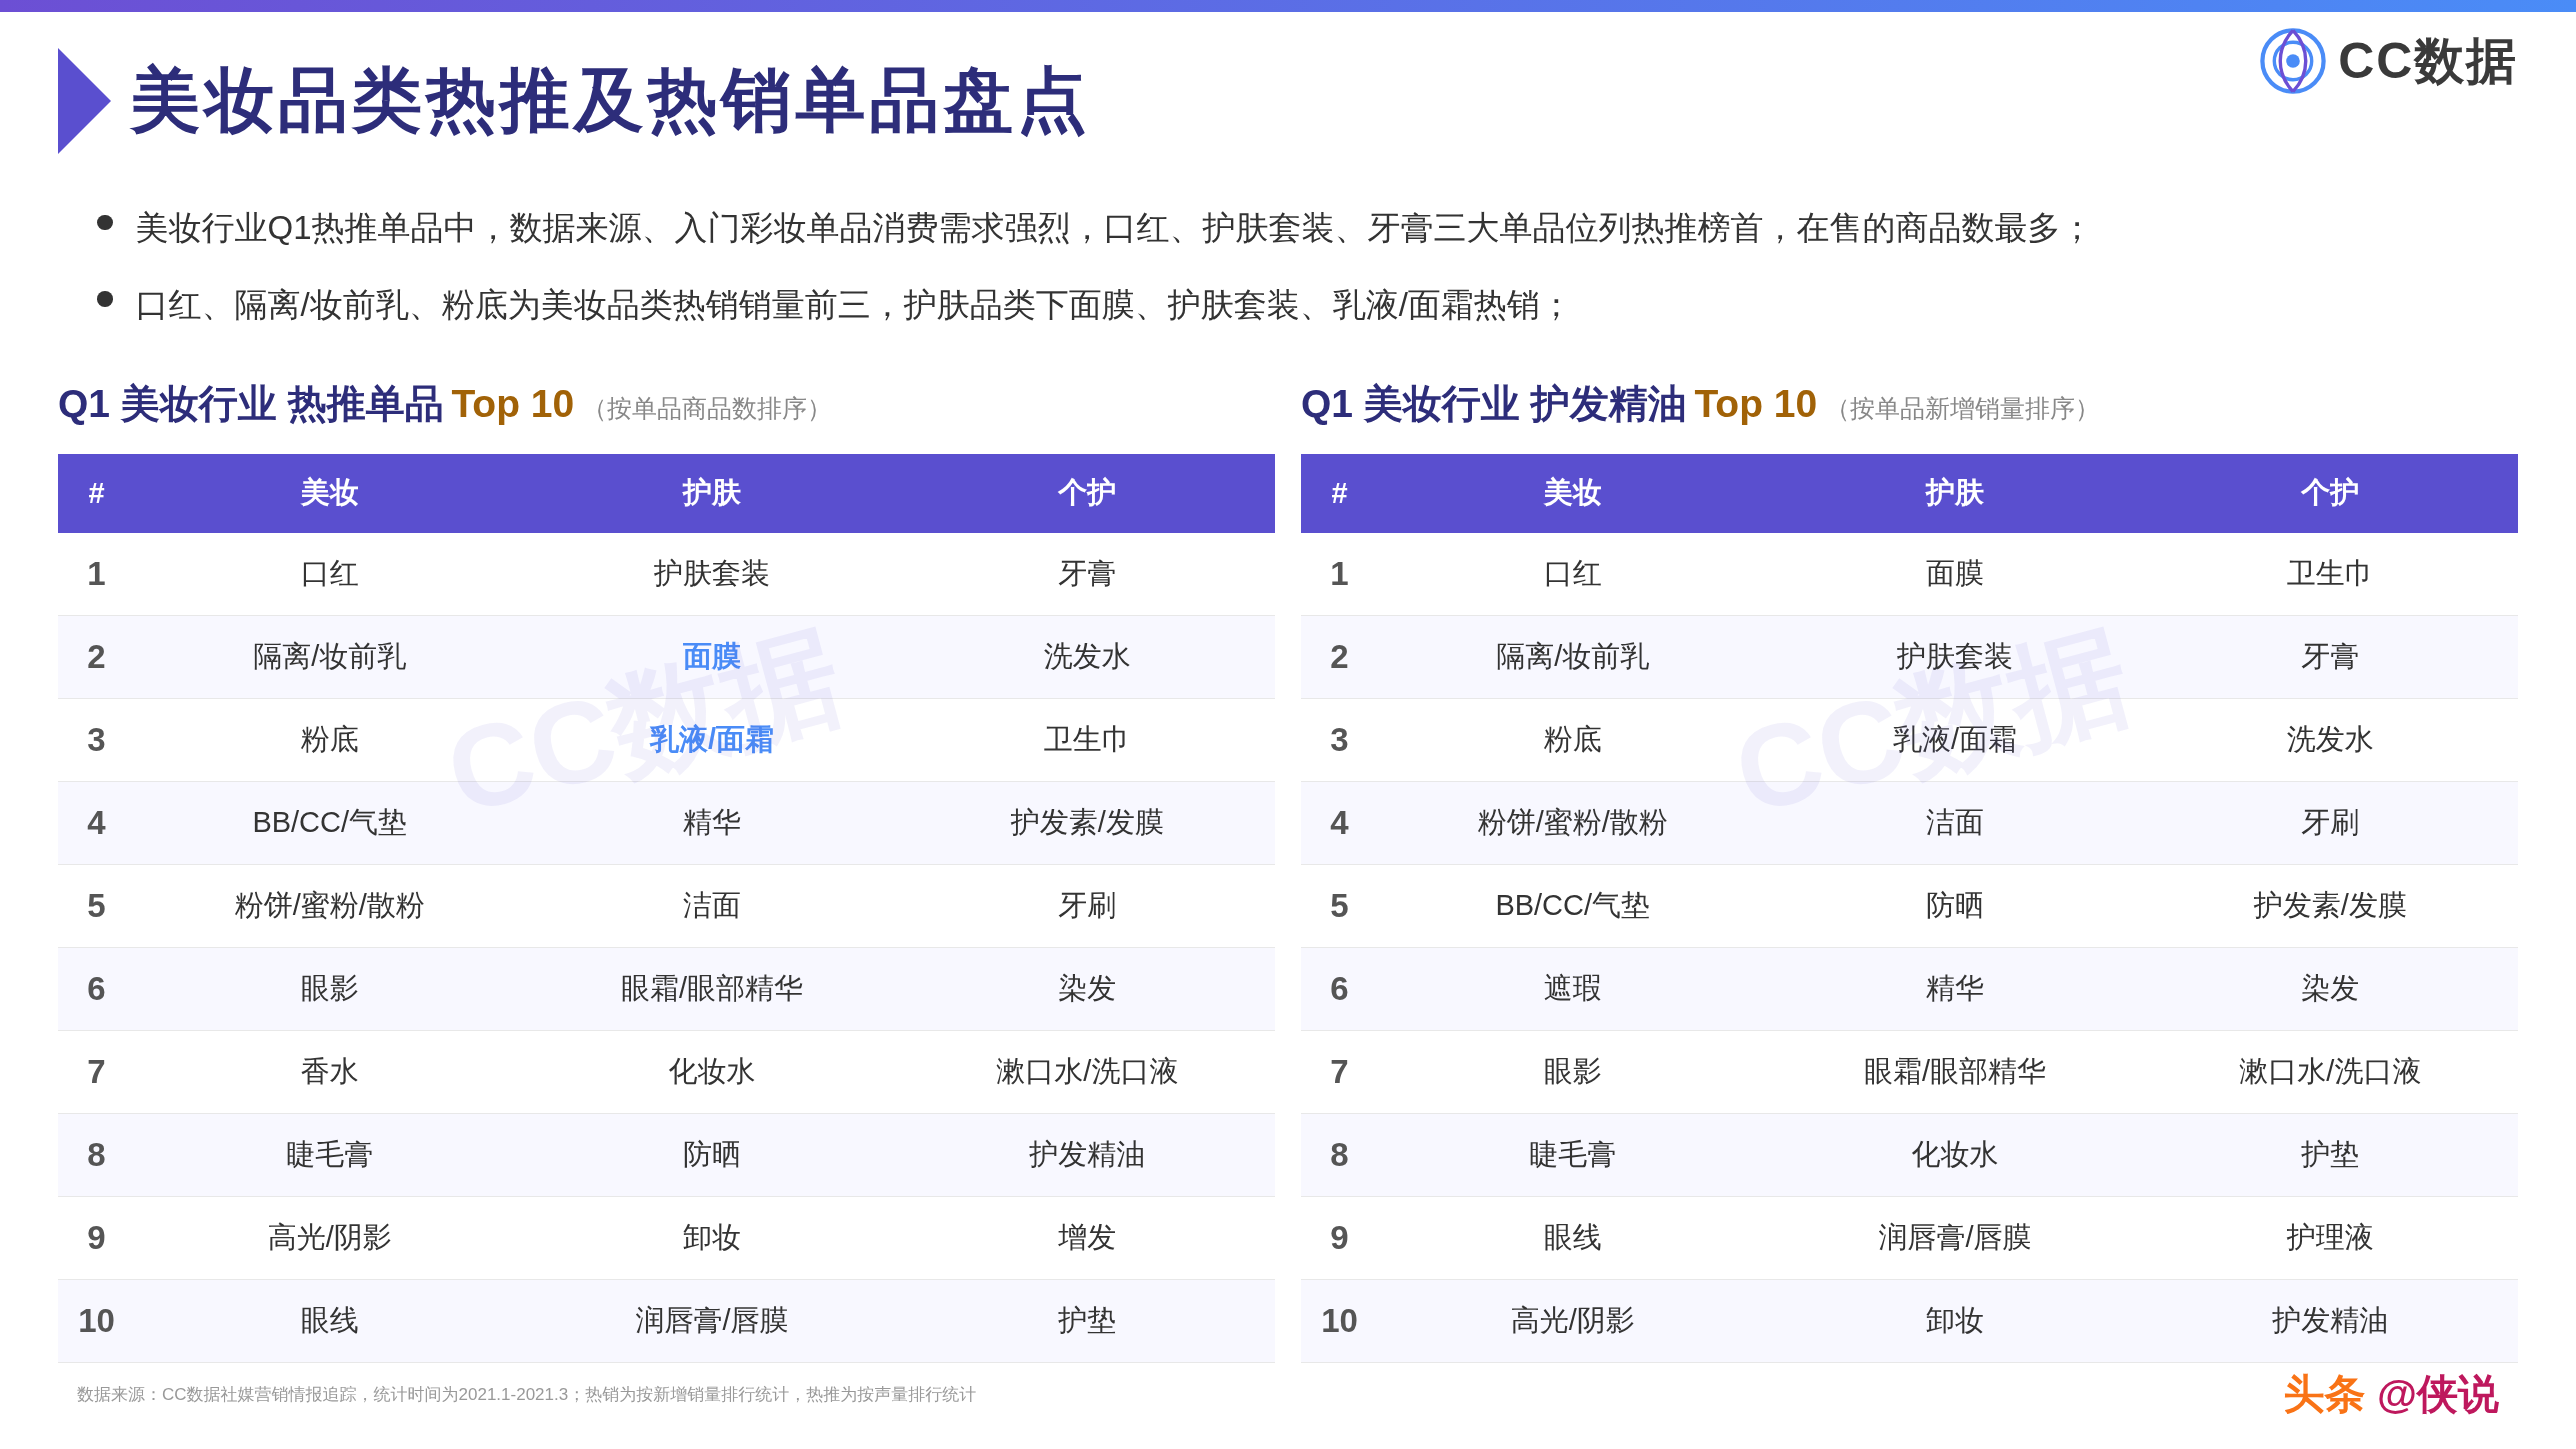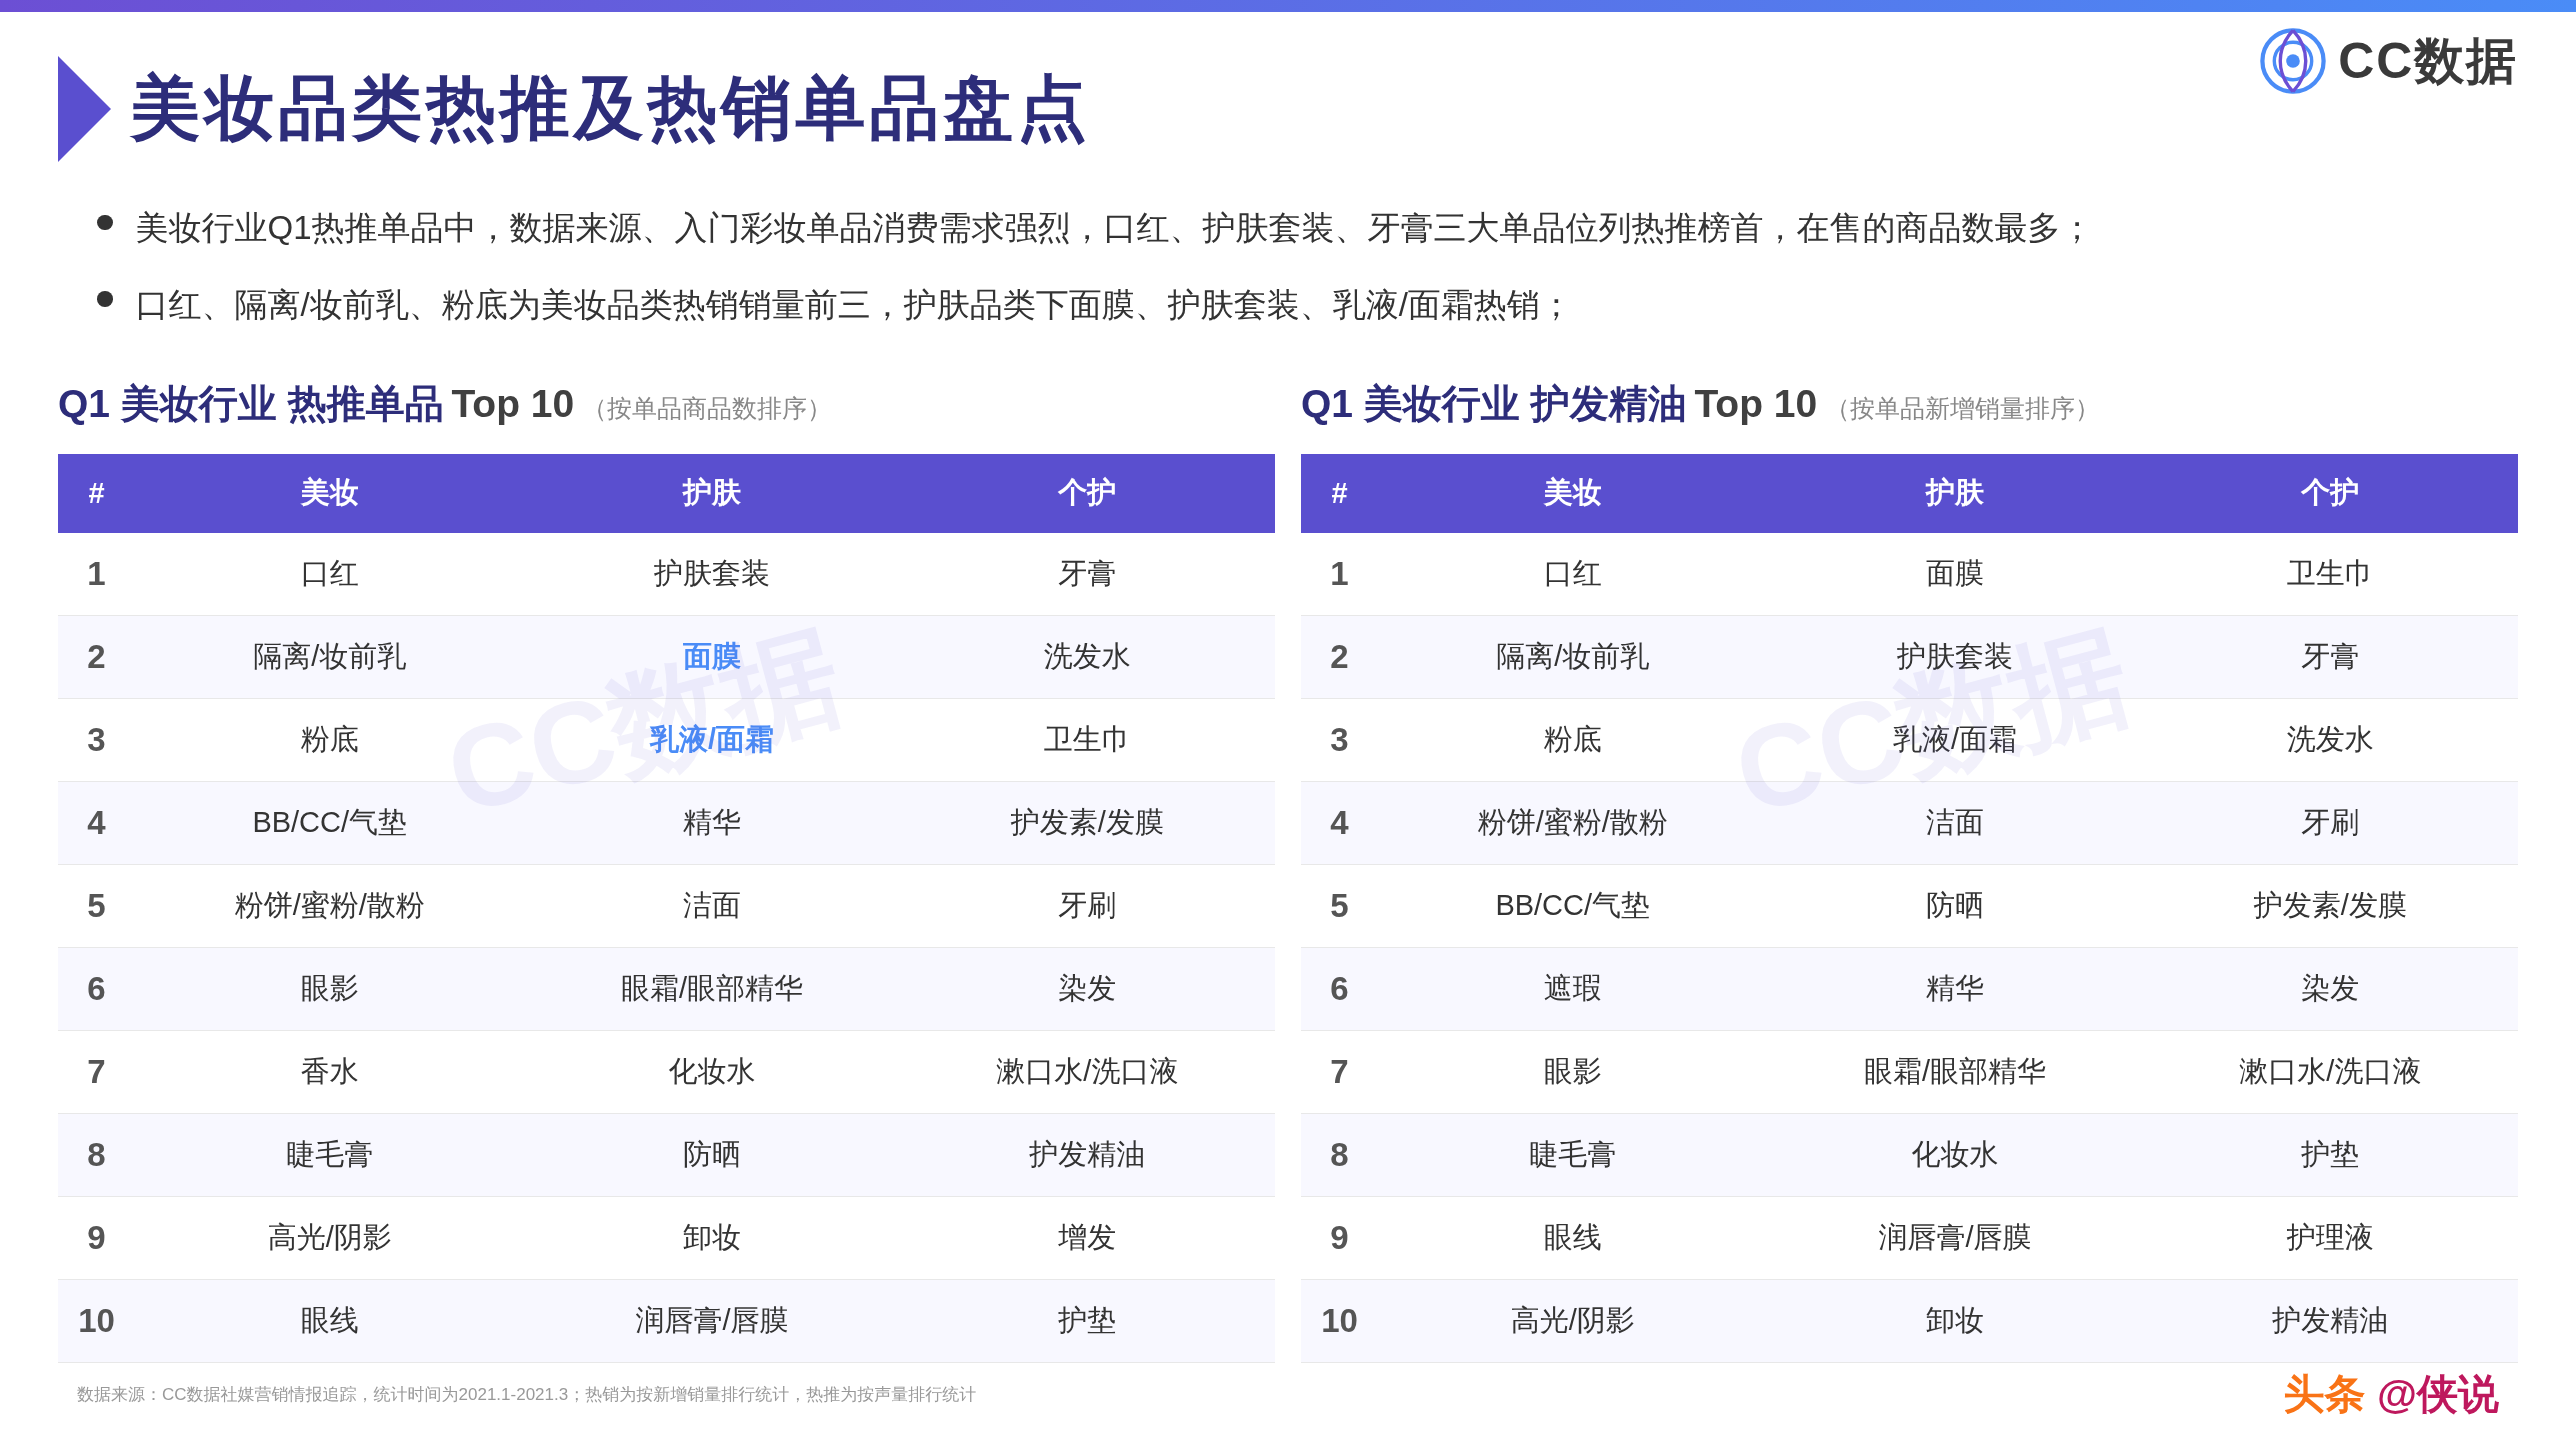--- a/index.html
+++ b/index.html
@@ -37,21 +37,21 @@
     .logo-text {
       font-size: 50px;
       font-weight: 700;
       color: #3a3a3a;
       letter-spacing: 1.9px;
     }
 
     
     .title-section {
       position: absolute;
-      top: 56px;
+      top: 48px;
       left: 58px;
       display: flex;
       align-items: center;
       gap: 0;
     }
     .title-arrow {
       width: 0;
       height: 0;
       border-top: 53px solid transparent;
       border-bottom: 53px solid transparent;
@@ -107,21 +107,21 @@
     .table-title {
       font-size: 39px;
       font-weight: 700;
       color: #2d2d7a;
       margin-bottom: 23px;
       display: flex;
       align-items: baseline;
       gap: 7.7px;
     }
     .table-title .top-text {
-      color: #404040;
+      color: #a16207;
     }
     .table-title .subtitle {
       font-size: 25px;
       font-weight: 400;
       color: #888;
     }
 
     table {
       width: 100%;
       border-collapse: collapse;

